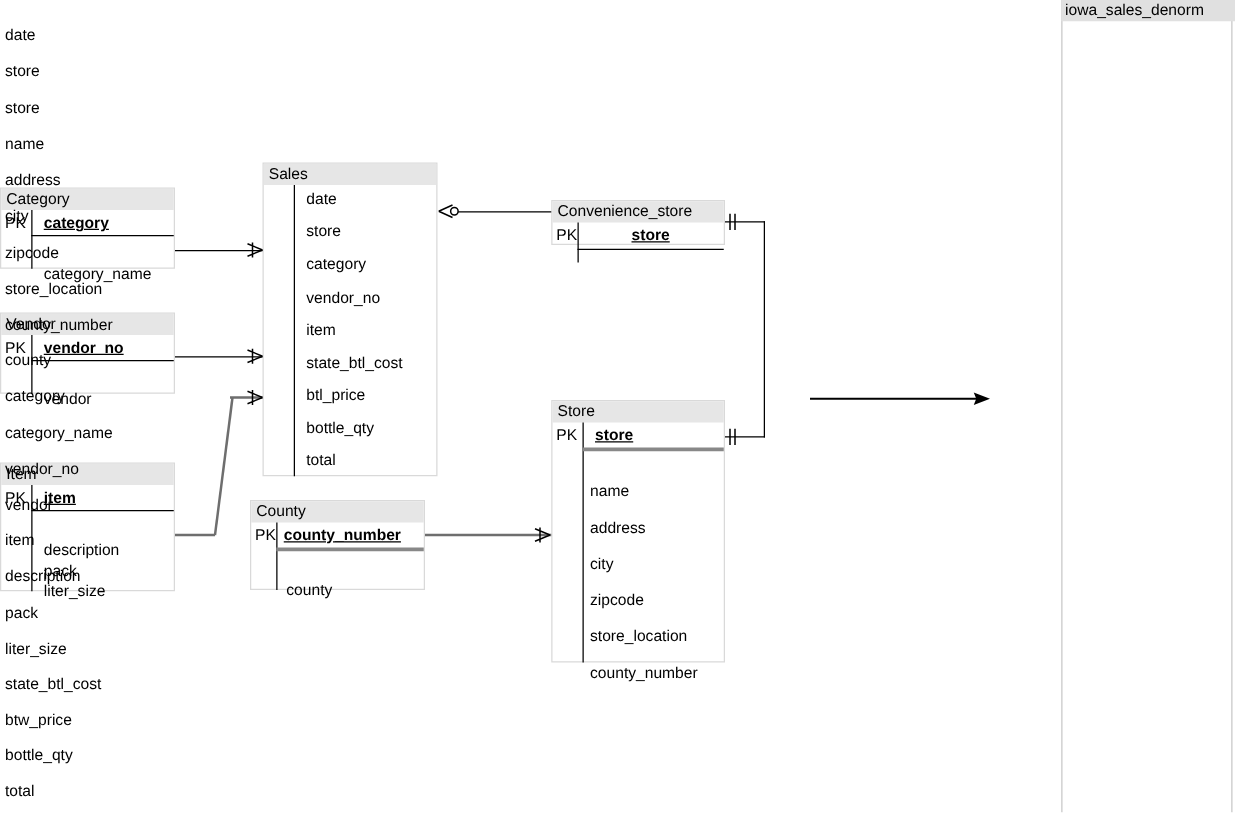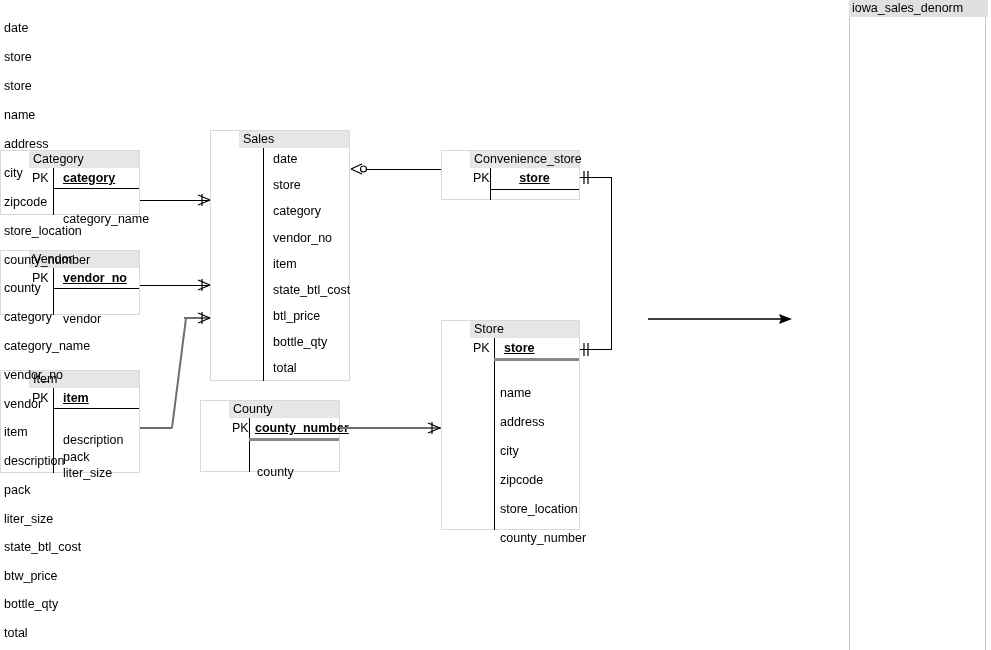--- a/index.html
+++ b/index.html
@@ -15,21 +15,20 @@
     background: #ffffff;
   }
   
   .table-box {
     position: absolute;
     background: #ffffff;
     border: 1px solid #d9d9d9;
     box-sizing: border-box;
     font-size: 12.5px;
     color: #000000;
-    padding-left: 28px;
   }
   .tbl-title {
     height: 17px;
     line-height: 17px;
     background: #e6e6e6;
     padding-left: 4px;
     font-size: 12.5px;
     color: #000;
     box-sizing: border-box;
     white-space: nowrap;
@@ -210,21 +209,21 @@
         <div class="pk-label" style="width:20px;">PK</div>
         <div class="pk-name" style="padding-left:6px;">county_number</div>
       </div>
       <div class="pk-underline thick" style="left:20px; right:0px; top:20px;"></div>
       <div class="attr-list">
         <div class="attr" style="left:28px; top:27px;">county</div>
       </div>
     </div>
   </div>
 
-  <div class="table-box" style="left:441px; top:150px; width:139px; height:50px;">
+  <div class="table-box" style="left:441px; top:160px; width:139px; height:36px;">
     <div class="tbl-title">Convenience_store</div>
     <div class="tbl-body" style="height:32px;">
       <div class="col-divider" style="left:20px;"></div>
       <div class="pk-row" style="height:21px;">
         <div class="pk-label" style="width:20px;">PK</div>
         <div class="pk-name center">store</div>
       </div>
       <div class="pk-underline" style="left:20px; right:0px; top:21px;"></div>
     </div>
   </div>

